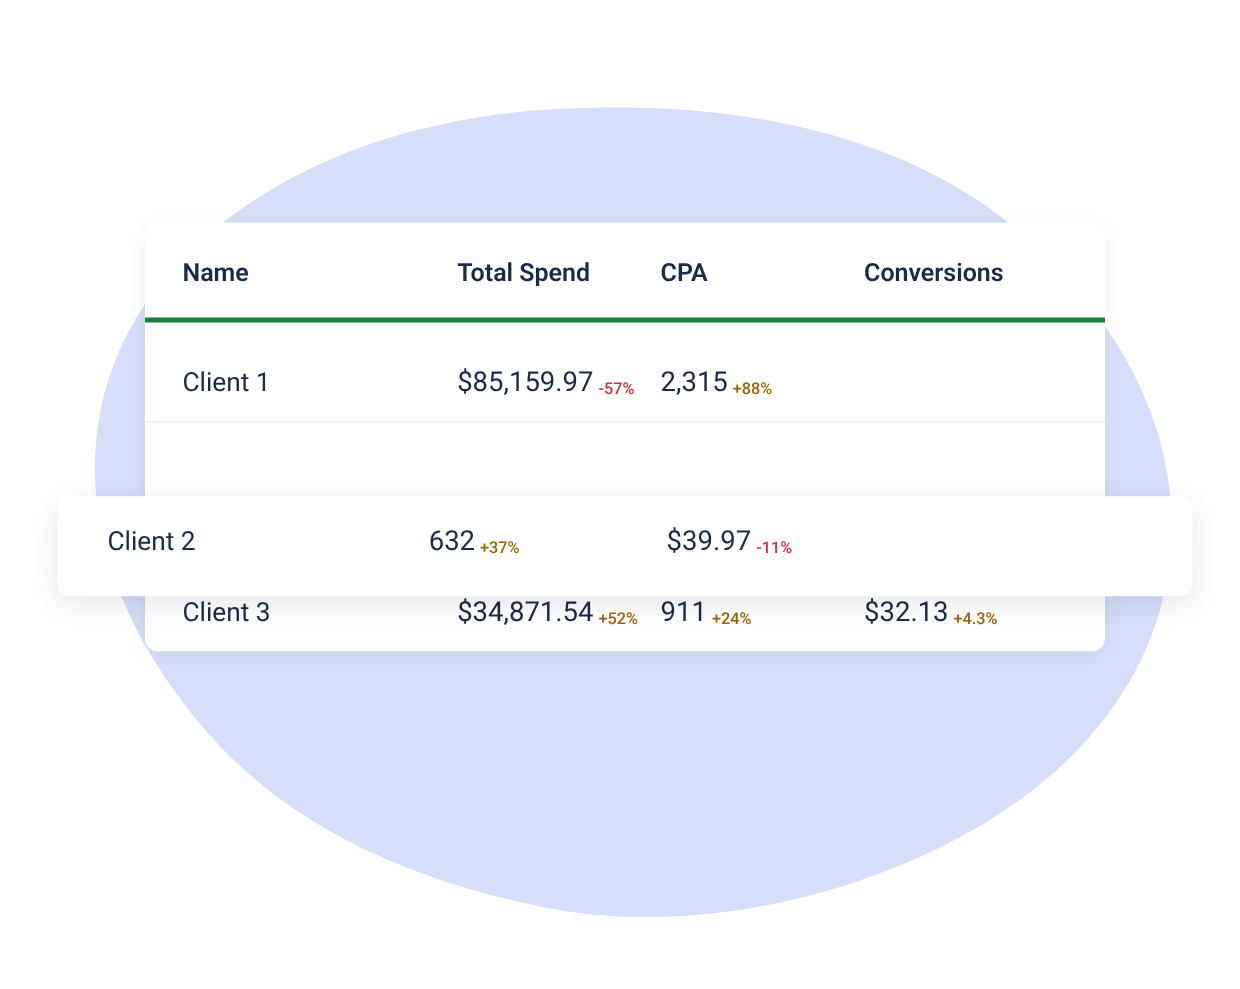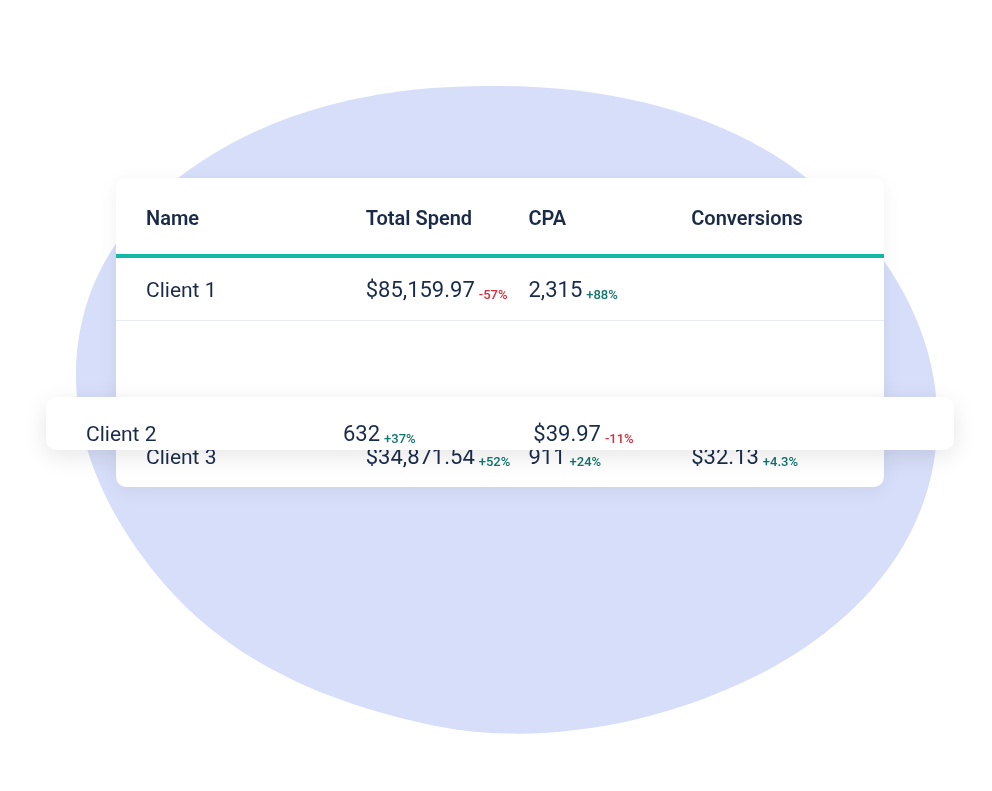--- a/index.html
+++ b/index.html
@@ -40,21 +40,21 @@
       background: #ffffff;
       border-radius: 10px;
       box-shadow: 0 4px 20px rgba(0, 0, 0, 0.06);
       z-index: 1;
     }
     
     .table-header {
       display: grid;
       grid-template-columns: 1.35fr 1fr 1fr 1fr;
       padding: 28px 30px 24px 30px;
-      border-bottom: 4px solid #14b8a6;
+      border-bottom: 4px solid #15803d;
     }
     
     .table-header .th {
       font-size: 20px;
       font-weight: 600;
       color: #1a2b4a;
     }
     
     .th-name {
       text-align: left;
@@ -65,21 +65,21 @@
     }
     
     .table-body {
       display: flex;
       flex-direction: column;
     }
     
     .row {
       display: grid;
       grid-template-columns: 1.35fr 1fr 1fr 1fr;
-      padding: 19px 30px 18px 30px;
+      padding: 36px 30px 18px 30px;
       border-top: 1px solid #e8ebf0;
       align-items: center;
     }
     
     .row:first-child {
       border-top: none;
     }
     
     .row-name {
       font-size: 21px;
@@ -99,38 +99,38 @@
       color: #1a2b4a;
       font-weight: 400;
     }
     
     .metric-delta {
       font-size: 13px;
       font-weight: 500;
     }
     
     .delta-pos {
-      color: #0f766e;
+      color: #a16207;
     }
     
     .delta-neg {
       color: #dc2a3b;
     }
     
     .floating-row {
       position: absolute;
       top: 397px;
       left: 46px;
       width: 908px;
       background: #ffffff;
       border-radius: 10px;
       box-shadow: 0 6px 24px rgba(0, 0, 0, 0.10);
       display: grid;
       grid-template-columns: 1.35fr 1fr 1fr 1fr;
-      padding: 24px 40px 4px 40px;
+      padding: 24px 40px 31px 40px;
       align-items: center;
       z-index: 2;
     }
     
     .row-spacer {
       height: 104px;
       border-top: 1px solid #e8ebf0;
     }
   </style>
 </head>

